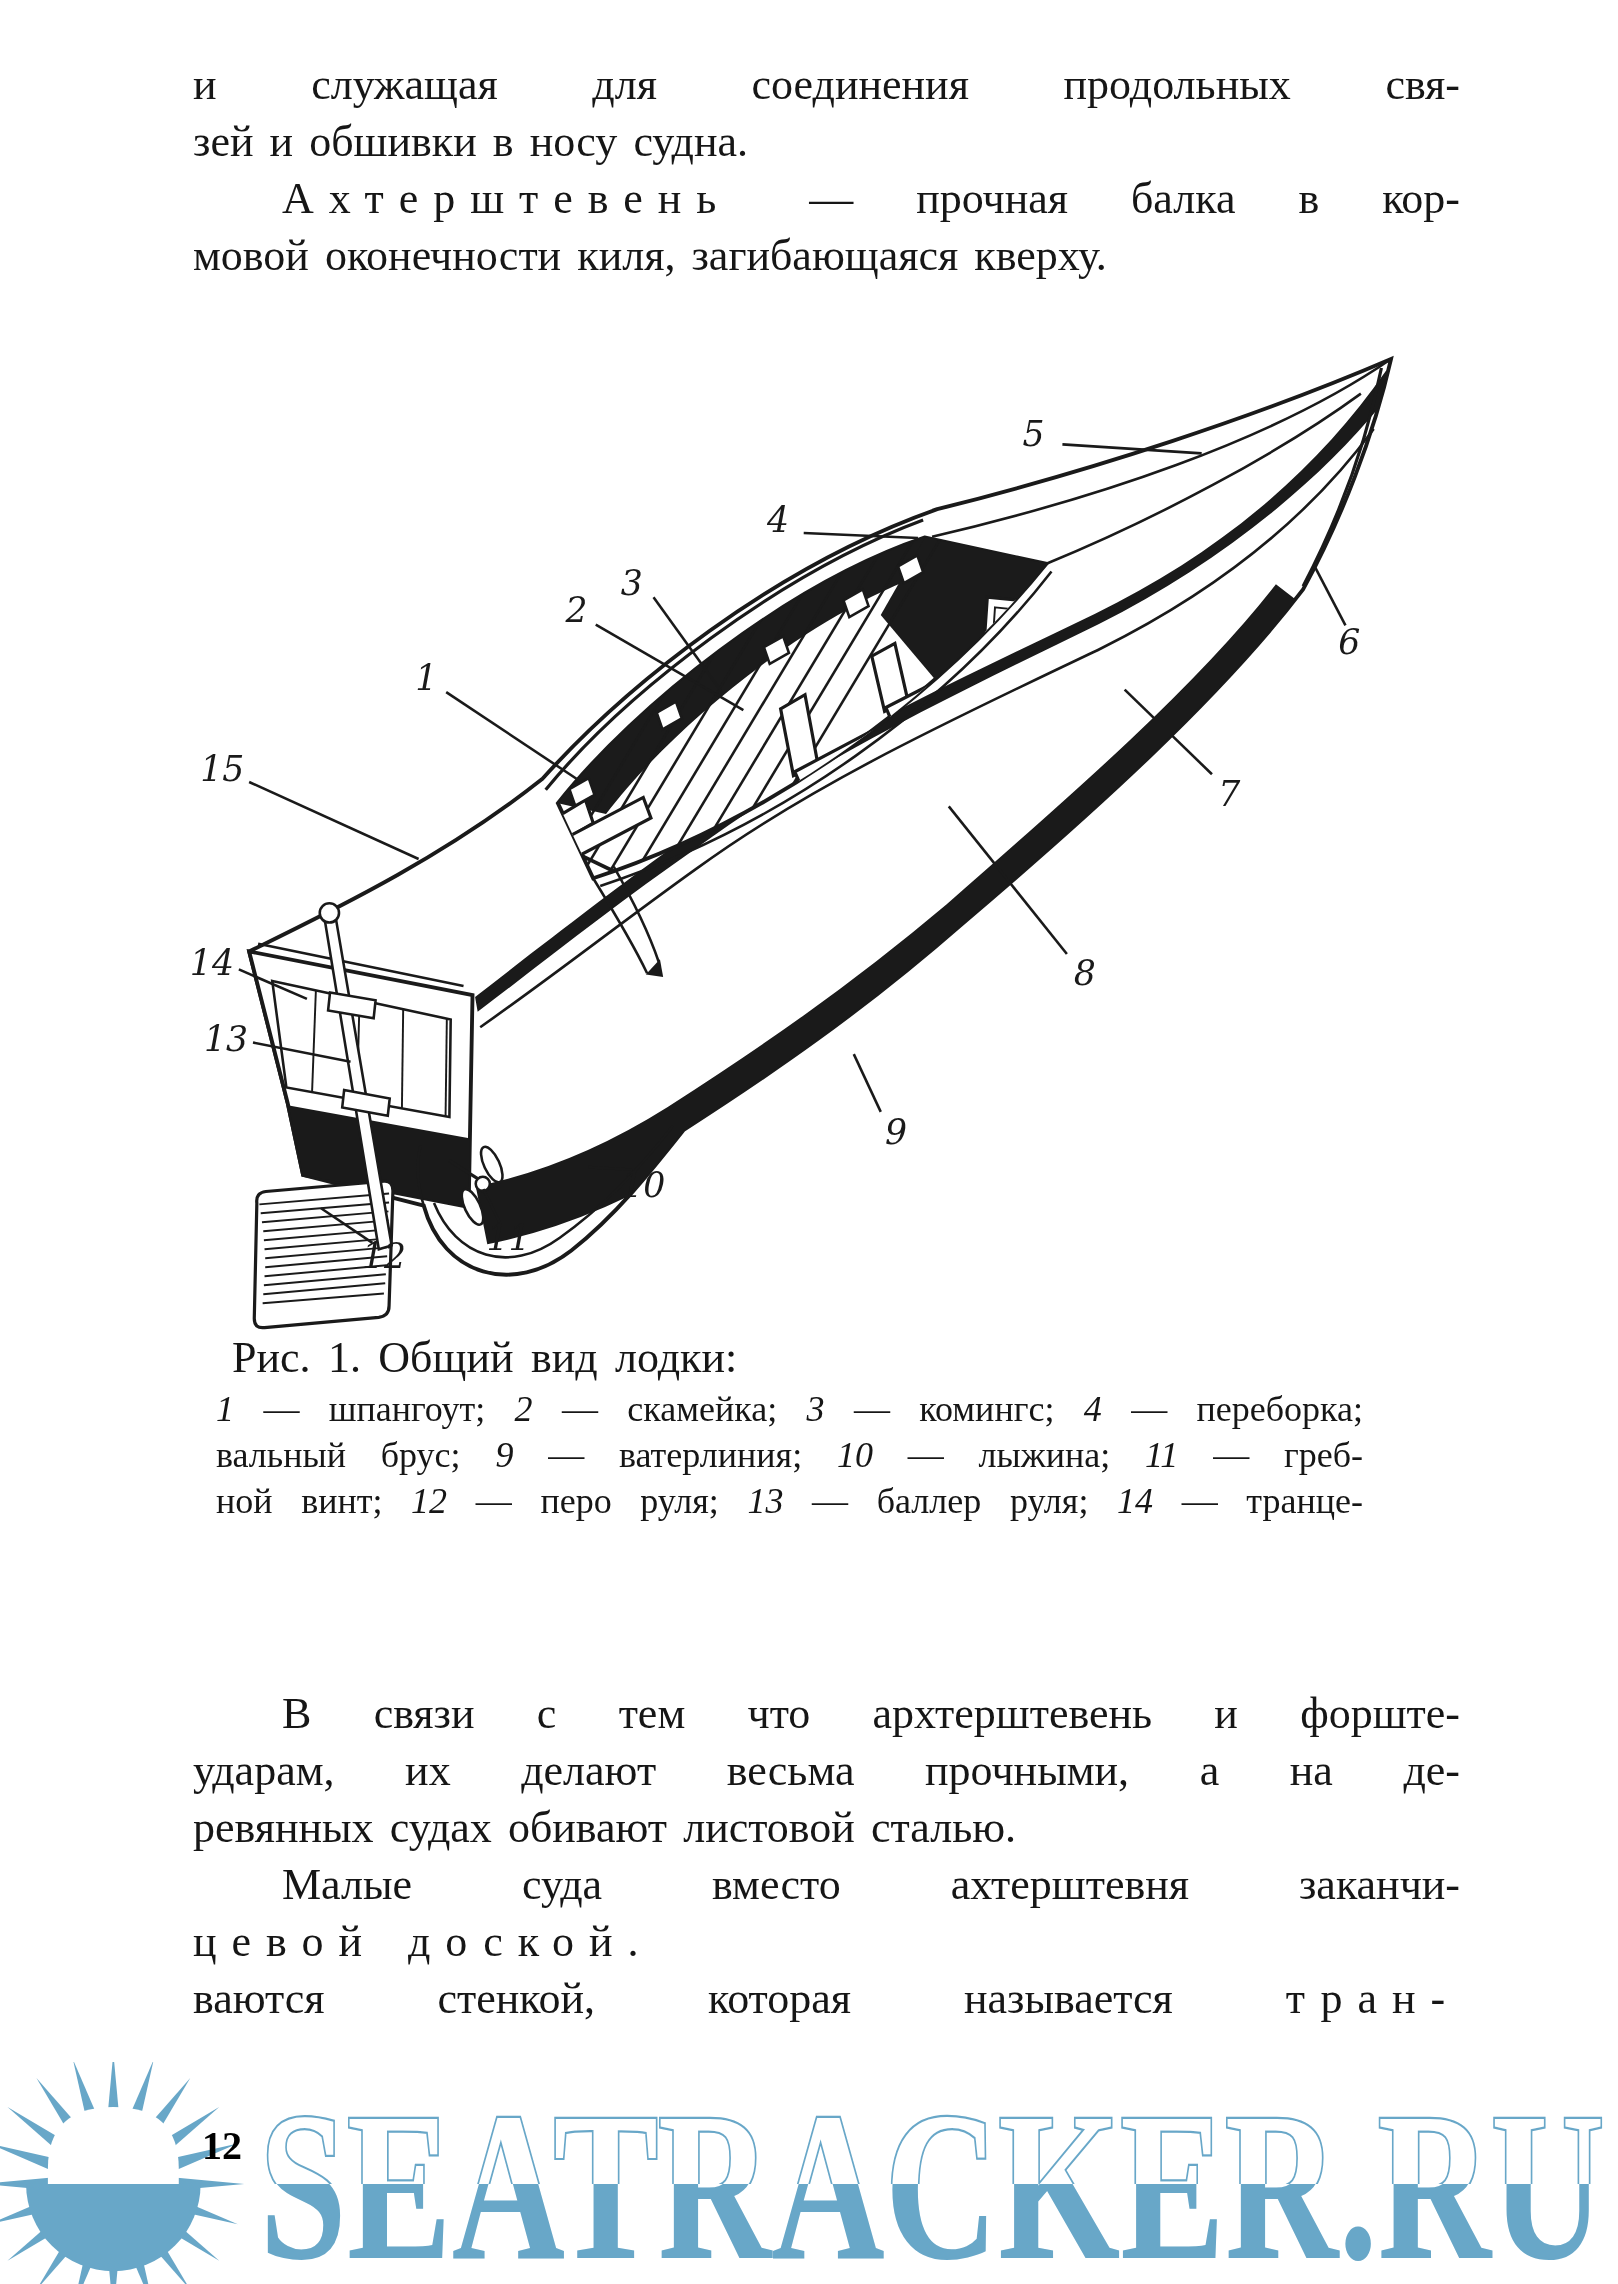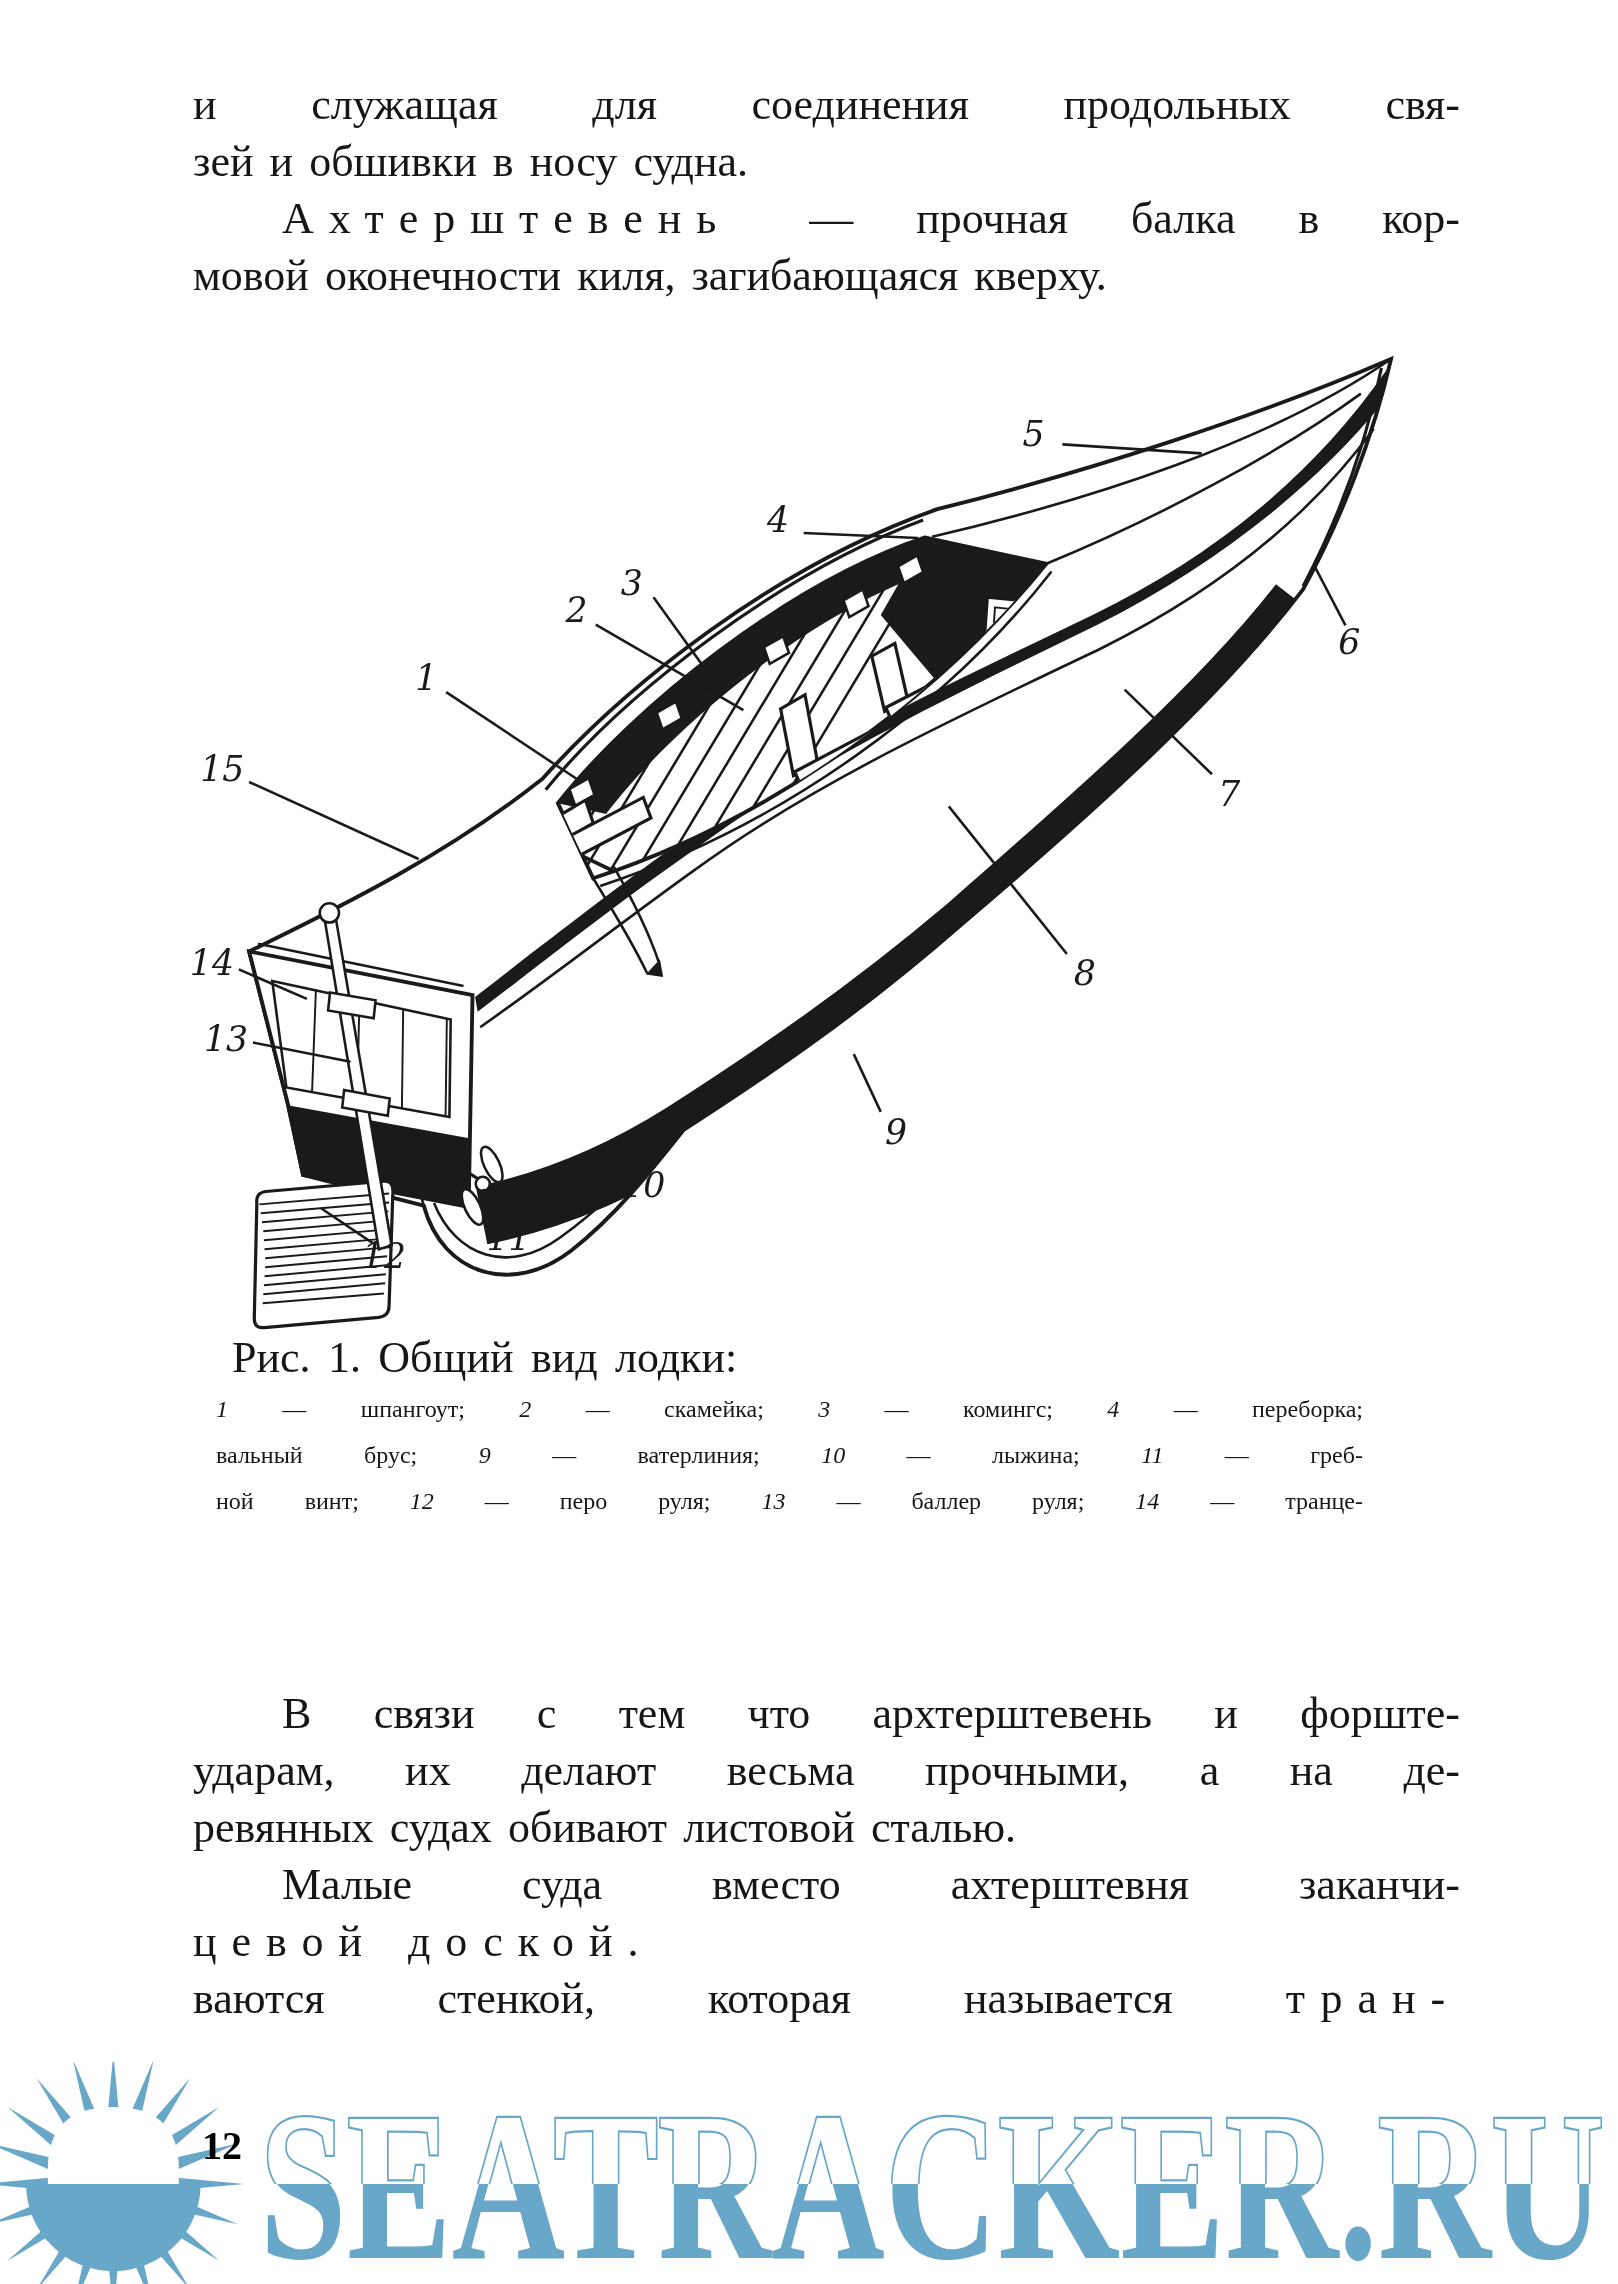--- a/index.html
+++ b/index.html
@@ -8,37 +8,37 @@
     overflow:hidden; font-family:"Liberation Serif", serif; color:#161616;
   }
   .block{position:absolute;}
   .body-text{font-size:44px; line-height:57px; word-spacing:5.1px;}
   .body-text .line{height:57px; white-space:nowrap;}
   .body-text .line.just{white-space:normal; text-align:justify; text-align-last:justify;}
   .line.ind{text-indent:89px;}
   .sp{letter-spacing:0.34em;}
   .it{font-style:italic;}
   .cap-title{font-size:44px; word-spacing:6.4px; white-space:nowrap;}
-  .legend{font-size:24px; line-height:46px; word-spacing:3.9px;}
+  .legend{font-size:36px; line-height:46px; word-spacing:3.9px;}
   .legend .line{height:46px; white-space:nowrap;}
   .legend .line.just{white-space:normal; text-align:justify; text-align-last:justify;}
   .fig-svg{position:absolute; left:0; top:307px; width:1619px; height:1027px;}
   .fig-svg path, .fig-svg line{vector-effect:none;}
   .ink-stroke{fill:none; stroke:#1a1a1a;}
   .callout-text{font-family:"DejaVu Serif", serif; font-style:italic; font-size:54px; fill:#1a1a1a;
     text-anchor:middle; dominant-baseline:central;}
   .wm-svg{position:absolute; left:0; top:2062px; width:1619px; height:222px;}
   .page-num{position:absolute; left:202px; top:2122px; font-size:40px; font-weight:bold; color:#000;}
 </style>
 </head>
 <body>
 
 <div class="page">
 
-  <div class="block body-text" style="left:193px; top:76px; width:1267px;">
+  <div class="block body-text" style="left:193px; top:56px; width:1267px;">
       <div class="line just"><span>и служащая для соединения продольных свя-</span></div>
       <div class="line"><span>зей и обшивки в носу судна.</span></div>
       <div class="line just ind"><span class="sp">Ахтерштевень </span><span>— прочная балка в кор-</span></div>
       <div class="line"><span>мовой оконечности киля, загибающаяся кверху.</span></div>
     </div>
 
   <svg class="fig-svg" viewBox="0 0 2522 1600">
     <defs>
       <clipPath id="cp-hole">
         <path d="M869,773 C990,620 1230,430 1441,359 L1630,400 C1460,610 1200,800 924,890 Z"></path>

